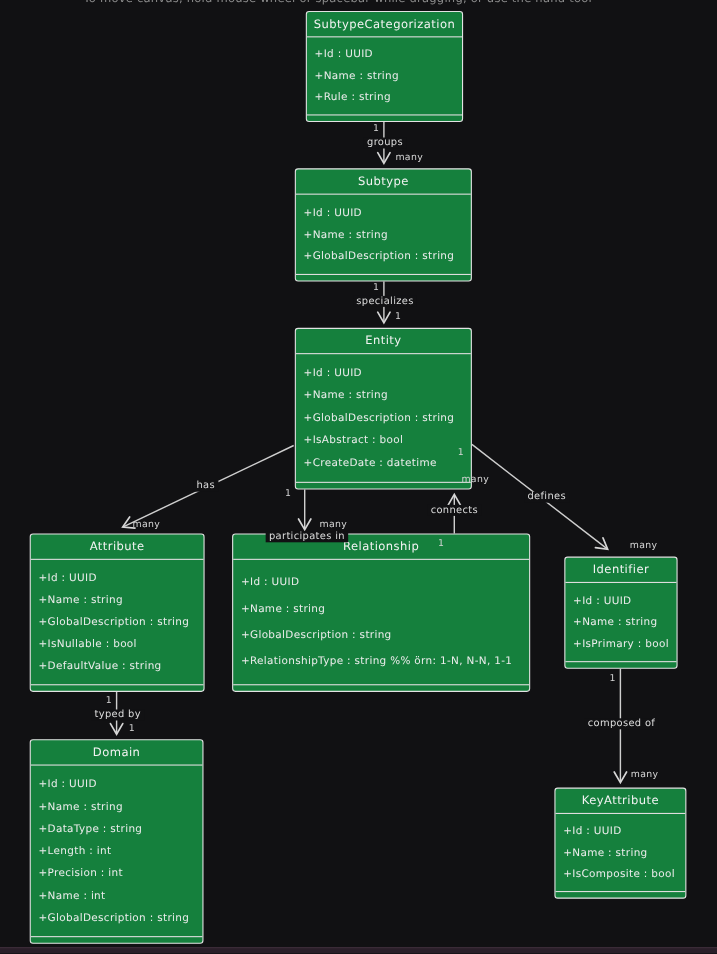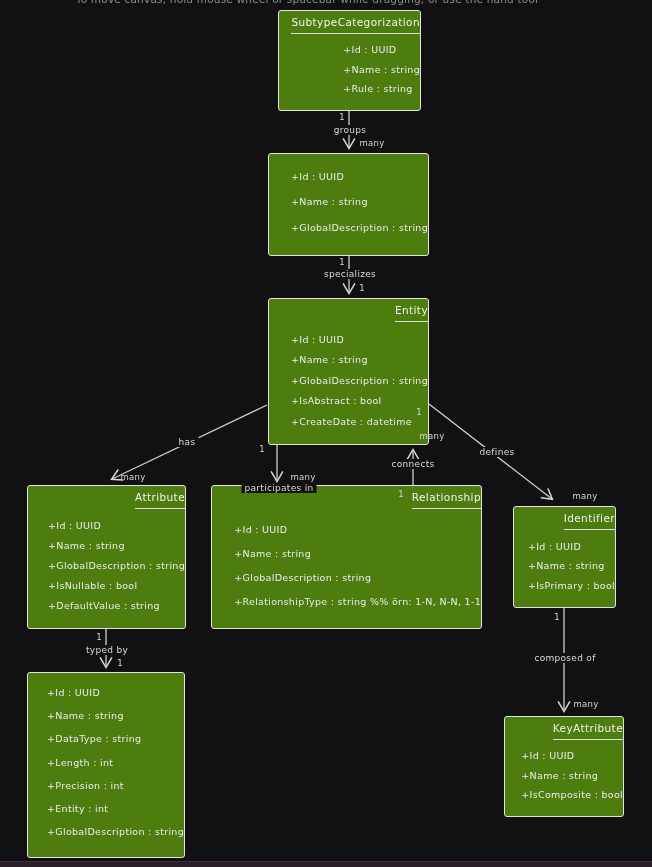--- a/index.html
+++ b/index.html
@@ -10,23 +10,22 @@
     -webkit-font-smoothing:antialiased;
   }
   #hint{
     position:absolute;top:-7px;left:0;width:614px;text-align:center;
     font-size:10.5px;color:#8b8b8b;letter-spacing:.2px;white-space:nowrap;
   }
   #edges{position:absolute;left:0;top:0;width:652px;height:867px;}
   
   .uml{
     position:absolute;box-sizing:border-box;display:flex;flex-direction:column;
-    background:#4d7c0f;border:1.6px solid #e3e3e3;border-radius:3px;
+    background:#15803d;border:1.6px solid #e3e3e3;border-radius:3px;
     color:#ededed;
-    align-items:flex-end;
   }
   .uml-title{
     height:22px;min-height:22px;display:flex;align-items:center;justify-content:center;
     border-bottom:1.4px solid #dedede;font-size:10.5px;letter-spacing:.4px;color:#f3f3f3;
   }
   .uml-attrs{flex:1;display:flex;flex-direction:column;justify-content:space-evenly;padding:2px 0;}
   .attr{display:flex;align-items:center;padding-left:7px;font-size:9.5px;letter-spacing:.3px;white-space:nowrap;color:#ececec;}
   .uml-methods{height:5px;min-height:5px;border-top:1.4px solid #dedede;}
   
   #box-subtypecategorization{left:278px;top:10px;width:143px;height:101px;}
@@ -76,20 +75,21 @@
     <div class="uml-title">SubtypeCategorization</div>
     <div class="uml-attrs">
       <div class="attr">+Id : UUID</div>
       <div class="attr">+Name : string</div>
       <div class="attr">+Rule : string</div>
     </div>
     <div class="uml-methods"></div>
   </div>
 
   <div class="uml" id="box-subtype">
+    <div class="uml-title">Subtype</div>
     <div class="uml-attrs">
       <div class="attr">+Id : UUID</div>
       <div class="attr">+Name : string</div>
       <div class="attr">+GlobalDescription : string</div>
     </div>
     <div class="uml-methods"></div>
   </div>
 
   <div class="uml" id="box-entity">
     <div class="uml-title">Entity</div>
@@ -130,27 +130,28 @@
     <div class="uml-title">Identifier</div>
     <div class="uml-attrs">
       <div class="attr">+Id : UUID</div>
       <div class="attr">+Name : string</div>
       <div class="attr">+IsPrimary : bool</div>
     </div>
     <div class="uml-methods"></div>
   </div>
 
   <div class="uml" id="box-domain">
+    <div class="uml-title">Domain</div>
     <div class="uml-attrs">
       <div class="attr">+Id : UUID</div>
       <div class="attr">+Name : string</div>
       <div class="attr">+DataType : string</div>
       <div class="attr">+Length : int</div>
       <div class="attr">+Precision : int</div>
-      <div class="attr">+Entity : int</div>
+      <div class="attr">+Name : int</div>
       <div class="attr">+GlobalDescription : string</div>
     </div>
     <div class="uml-methods"></div>
   </div>
 
   <div class="uml" id="box-keyattribute">
     <div class="uml-title">KeyAttribute</div>
     <div class="uml-attrs">
       <div class="attr">+Id : UUID</div>
       <div class="attr">+Name : string</div>

